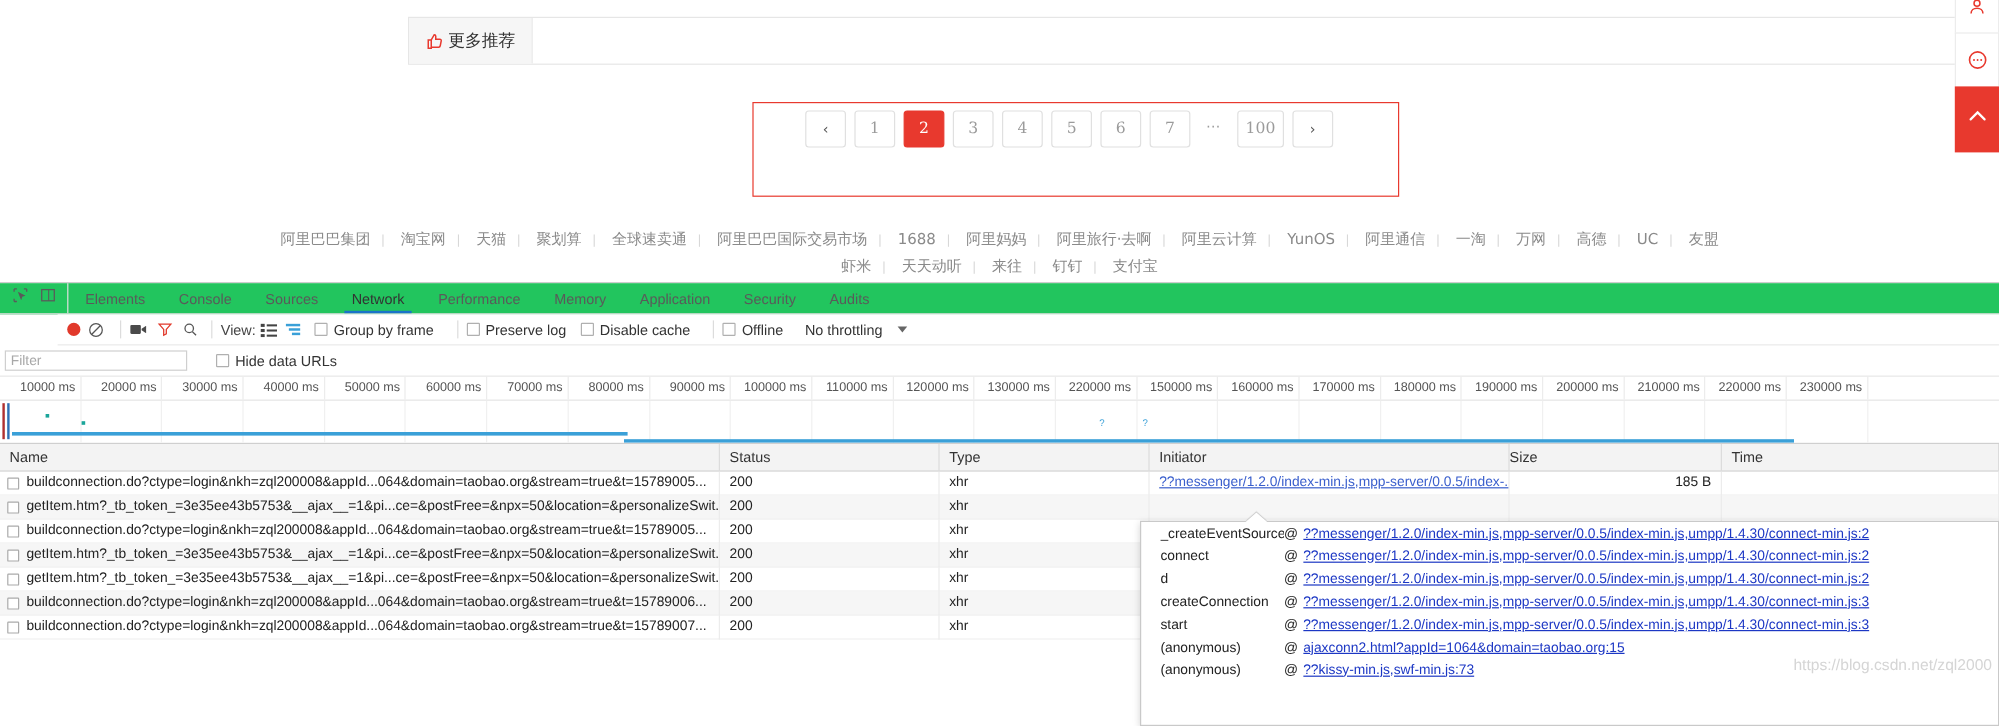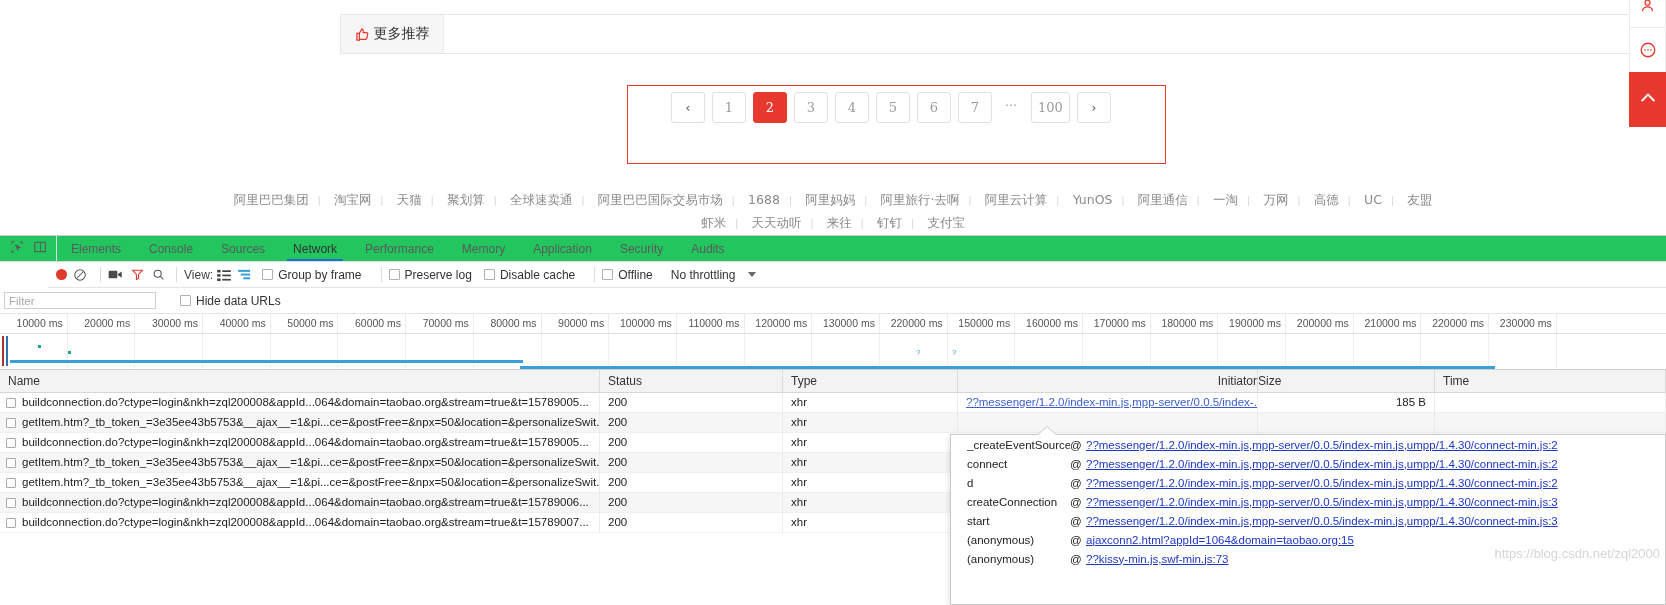--- a/index.html
+++ b/index.html
@@ -254,21 +254,21 @@
   .nt-head div {
     font-size: 12px; color: #333;
     padding-left: 8px;
     border-right: 1px solid #dcdcdc;
     height: 23px; line-height: 22px;
     overflow: hidden; white-space: nowrap;
   }
   .col-name { flex: 0 0 600px; }
   .col-status { flex: 0 0 183px; }
   .col-type { flex: 0 0 175px; }
-  .col-init { flex: 0 0 300px; text-align: right; }
+  .col-init { flex: 0 0 300px; }
   .col-size { flex: 0 0 177px; }
   .col-time { flex: 1 1 auto; }
 
   .nt-row {
     display: flex; height: 20px; align-items: center;
     border-bottom: 1px solid #f0f0f0;
   }
   .nt-row.alt { background: #f6f6f6; }
   .nt-row > div {
     font-size: 11.5px; color: #222;

